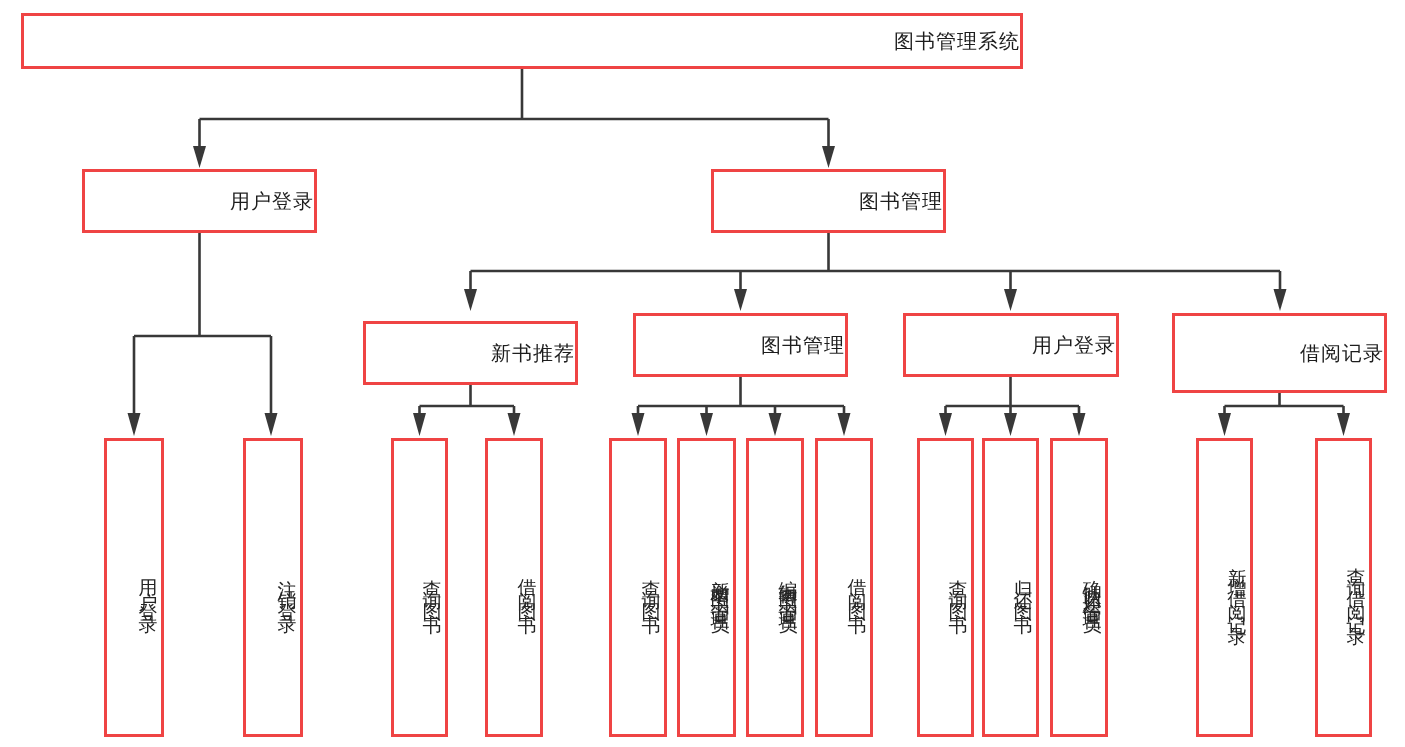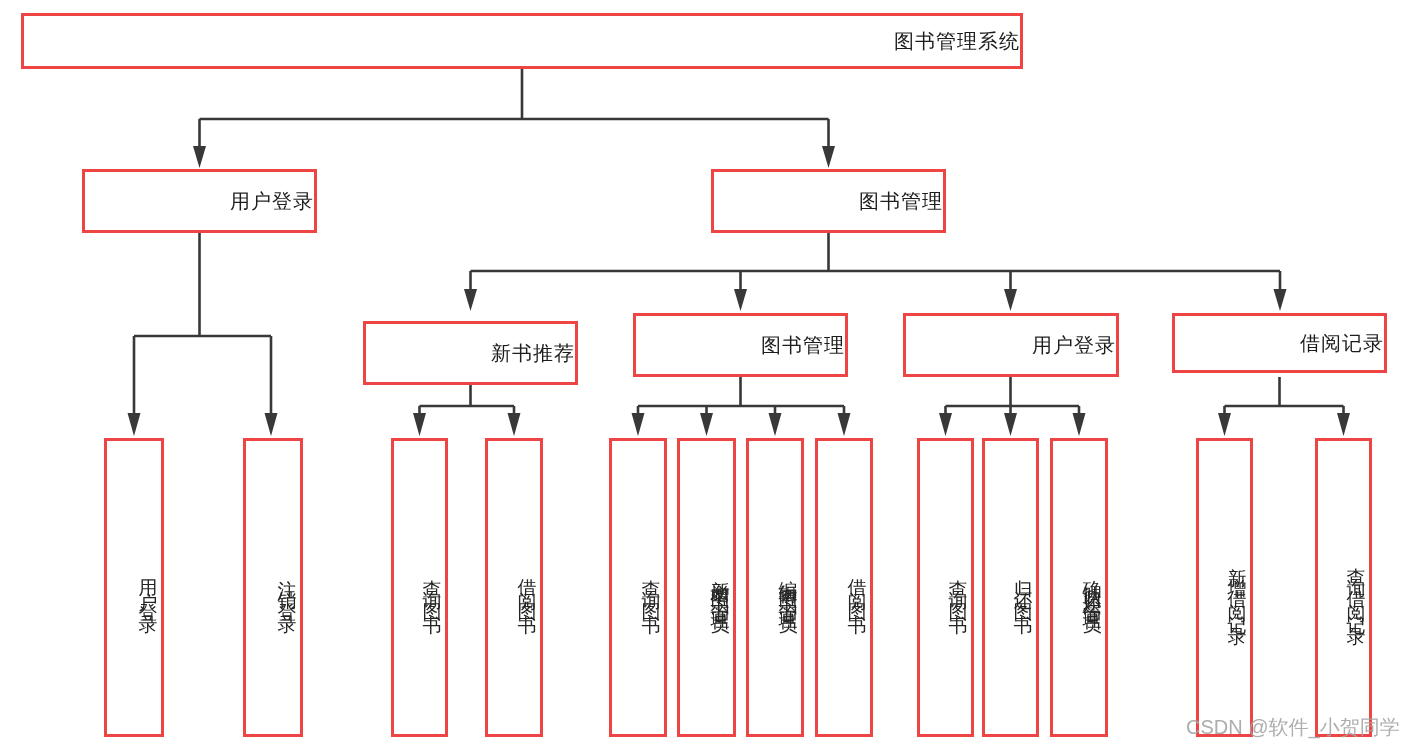--- a/index.html
+++ b/index.html
@@ -98,21 +98,21 @@
 
   <div class="node h" style="left:363px;top:321px;width:215px;height:64px">
     <span>新书推荐</span>
   </div>
   <div class="node h" style="left:633px;top:313px;width:215px;height:64px">
     <span>图书管理</span>
   </div>
   <div class="node h" style="left:903px;top:313px;width:216px;height:64px">
     <span>用户登录</span>
   </div>
-  <div class="node h" style="left:1172px;top:313px;width:215px;height:60px">
+  <div class="node h" style="left:1172px;top:313px;width:215px;height:80px">
     <span>借阅记录</span>
   </div>
 
   <div class="node v" style="left:104px;width:60px">
     <span>用户登录</span>
   </div>
   <div class="node v" style="left:243px;width:60px">
     <span>注销登录</span>
   </div>
 
@@ -146,14 +146,13 @@
     <span>确认归还（管理员）</span>
   </div>
 
   <div class="node v" style="left:1196px;width:57px">
     <span>新增借阅记录</span>
   </div>
   <div class="node v" style="left:1315px;width:57px">
     <span>查询借阅记录</span>
   </div>
 
-  <div class="watermark">CSDN @软件_小贺同学</div>
 </div>
 
 </body></html>

